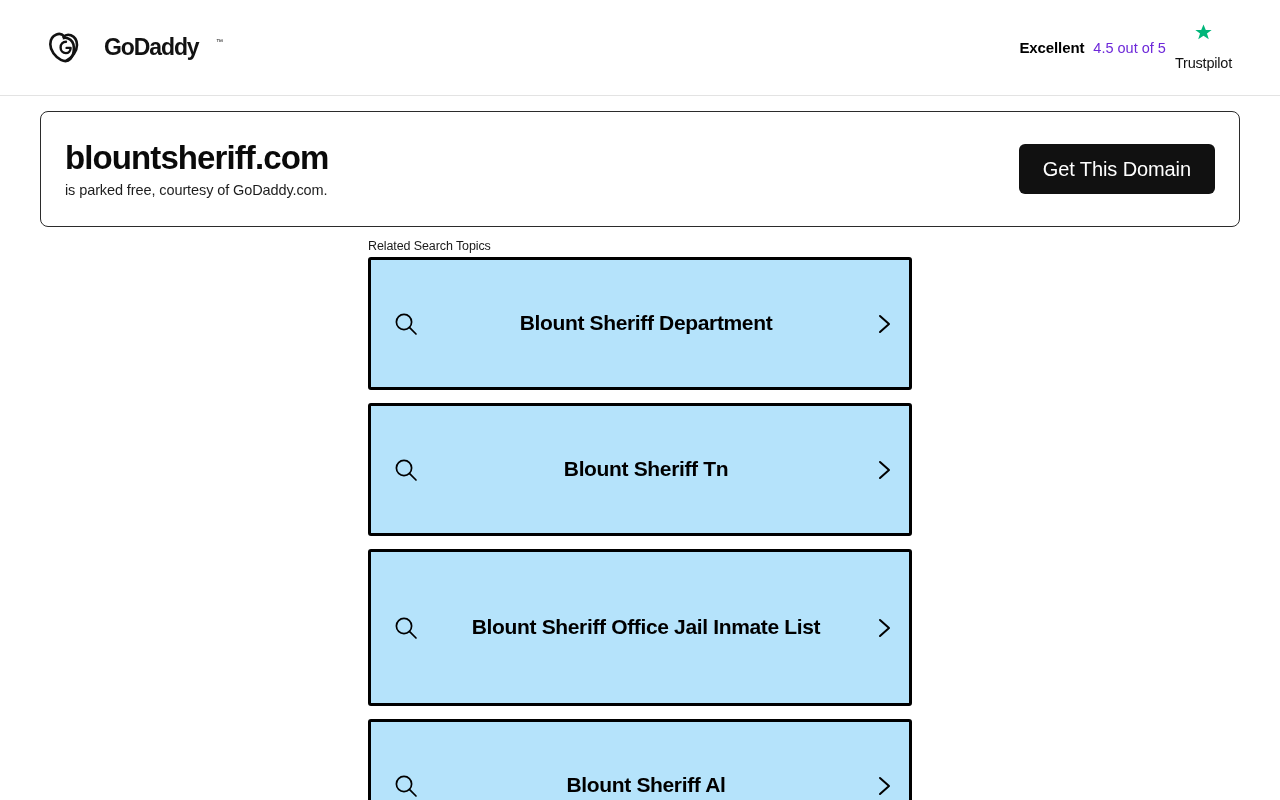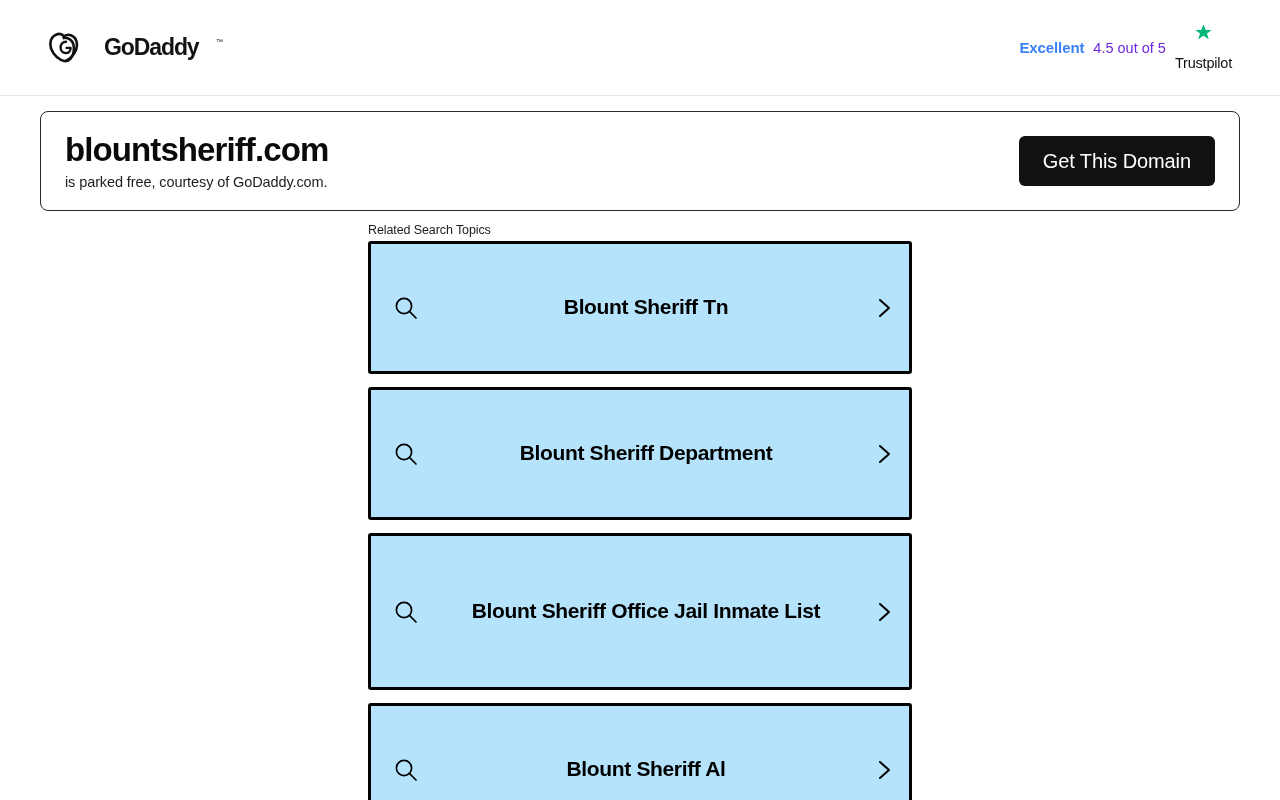--- a/index.html
+++ b/index.html
@@ -38,21 +38,21 @@
   .trust {
     display: flex;
     align-items: center;
     gap: 9px;
     white-space: nowrap;
   }
   .trust-verdict {
     font-size: 15px;
     font-weight: bold;
     letter-spacing: -0.1px;
-    color: #3b82f6;
+    color: #000000;
   }
   .trust-score {
     font-size: 14.5px;
     font-weight: normal;
     color: #6d28d9;
   }
   .trust-brand {
     display: flex;
     align-items: center;
     gap: 14px;
@@ -65,21 +65,21 @@
     letter-spacing: -0.2px;
   }
 
   
   .domain-panel {
     position: relative;
     margin: 15px 40px 0 40px;
     border: 1px solid #2b2b2b;
     border-radius: 8px;
     background: #ffffff;
-    height: 100px;
+    height: 116px;
     display: flex;
     align-items: center;
     justify-content: space-between;
     padding: 0 24px 0 24px;
   }
   .domain-info { padding-left: 0; }
   .domain-name {
     font-size: 33px;
     font-weight: bold;
     letter-spacing: -0.9px;
@@ -202,32 +202,32 @@
 <section class="topics-region">
   <div class="topics-label">Related Search Topics</div>
 
   <ul class="topic-list">
 
     <li class="topic-card">
       <svg class="topic-icon" viewBox="0 0 26 26" aria-hidden="true">
         <circle cx="11" cy="11" r="7.6" fill="none" stroke="#000" stroke-width="1.7"></circle>
         <line x1="16.4" y1="16.4" x2="23" y2="23" stroke="#000" stroke-width="1.7" stroke-linecap="round"></line>
       </svg>
+      <span class="topic-text">Blount Sheriff Department</span>
+      <svg class="topic-chevron" viewBox="0 0 22 26" aria-hidden="true">
+        <polyline points="7,5 16,13 7,21" fill="none" stroke="#000" stroke-width="2" stroke-linecap="round" stroke-linejoin="round"></polyline>
+      </svg>
+    </li>
+
+    <li class="topic-card">
+      <svg class="topic-icon" viewBox="0 0 26 26" aria-hidden="true">
+        <circle cx="11" cy="11" r="7.6" fill="none" stroke="#000" stroke-width="1.7"></circle>
+        <line x1="16.4" y1="16.4" x2="23" y2="23" stroke="#000" stroke-width="1.7" stroke-linecap="round"></line>
+      </svg>
       <span class="topic-text">Blount Sheriff Tn</span>
-      <svg class="topic-chevron" viewBox="0 0 22 26" aria-hidden="true">
-        <polyline points="7,5 16,13 7,21" fill="none" stroke="#000" stroke-width="2" stroke-linecap="round" stroke-linejoin="round"></polyline>
-      </svg>
-    </li>
-
-    <li class="topic-card">
-      <svg class="topic-icon" viewBox="0 0 26 26" aria-hidden="true">
-        <circle cx="11" cy="11" r="7.6" fill="none" stroke="#000" stroke-width="1.7"></circle>
-        <line x1="16.4" y1="16.4" x2="23" y2="23" stroke="#000" stroke-width="1.7" stroke-linecap="round"></line>
-      </svg>
-      <span class="topic-text">Blount Sheriff Department</span>
       <svg class="topic-chevron" viewBox="0 0 22 26" aria-hidden="true">
         <polyline points="7,5 16,13 7,21" fill="none" stroke="#000" stroke-width="2" stroke-linecap="round" stroke-linejoin="round"></polyline>
       </svg>
     </li>
 
     <li class="topic-card two-line">
       <svg class="topic-icon" viewBox="0 0 26 26" aria-hidden="true">
         <circle cx="11" cy="11" r="7.6" fill="none" stroke="#000" stroke-width="1.7"></circle>
         <line x1="16.4" y1="16.4" x2="23" y2="23" stroke="#000" stroke-width="1.7" stroke-linecap="round"></line>
       </svg>

